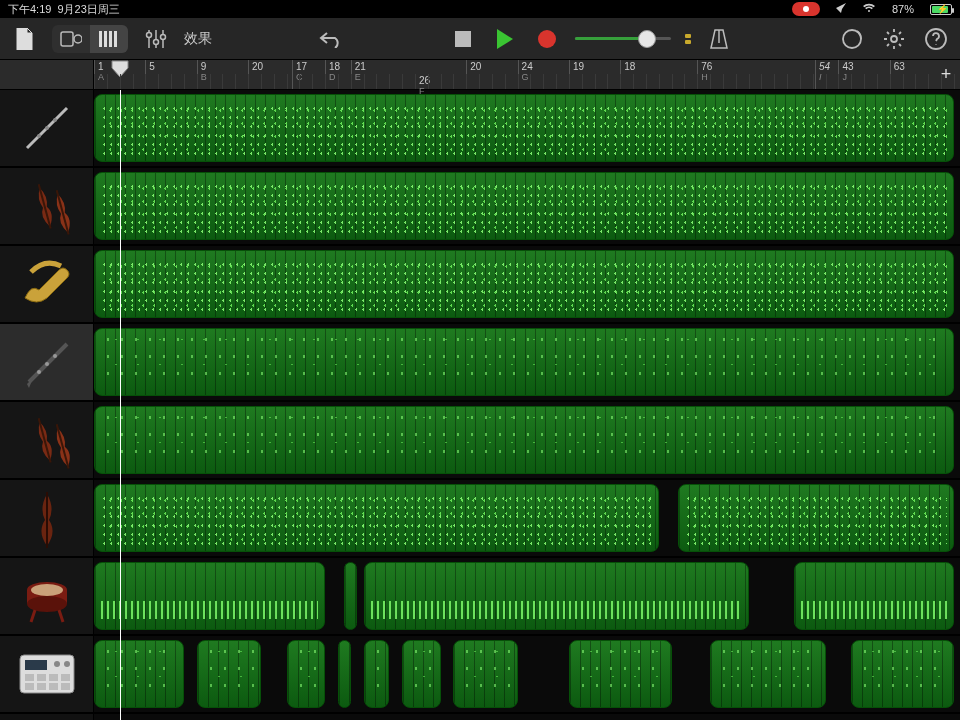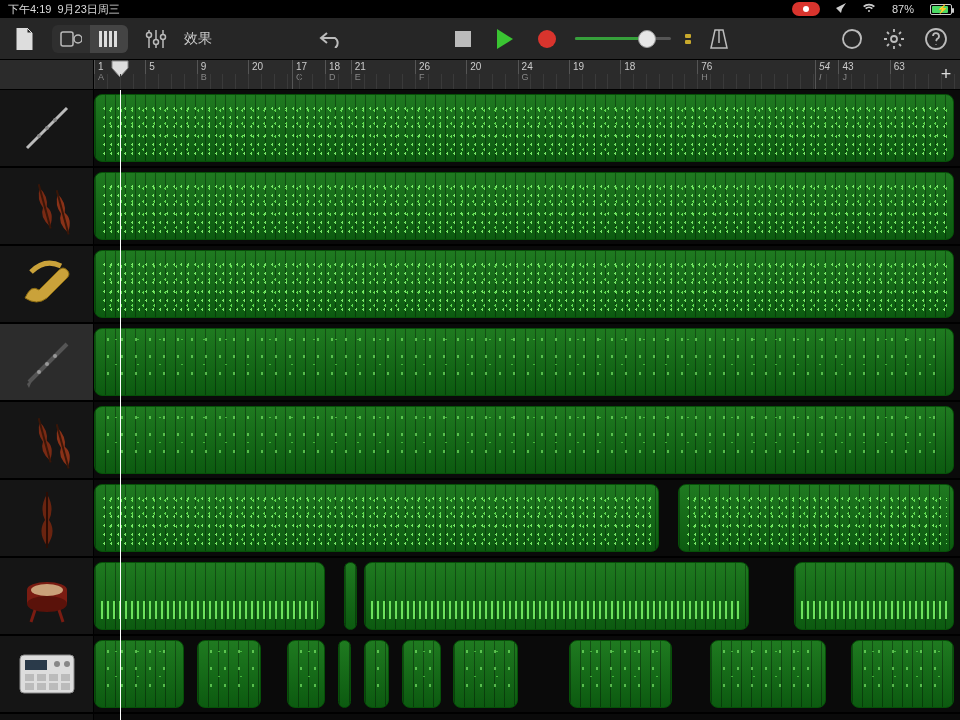--- a/index.html
+++ b/index.html
@@ -373,21 +373,21 @@
           <span class="lab">C</span>
         </div>
         <div class="tick" style="left: 231.045px;">
           <span class="num">18</span>
           <span class="lab">D</span>
         </div>
         <div class="tick" style="left: 256.716px;">
           <span class="num">21</span>
           <span class="lab">E</span>
         </div>
-        <div class="tick" style="left: 320.896px;">
+        <div class="tick" style="left: 320.896px; margin-top: 14px;">
           <span class="num">26</span>
           <span class="lab">F</span>
         </div>
         <div class="tick" style="left: 372.239px;">
           <span class="num">20</span>
           <span class="lab"></span>
         </div>
         <div class="tick" style="left: 423.582px;">
           <span class="num">24</span>
           <span class="lab">G</span>

